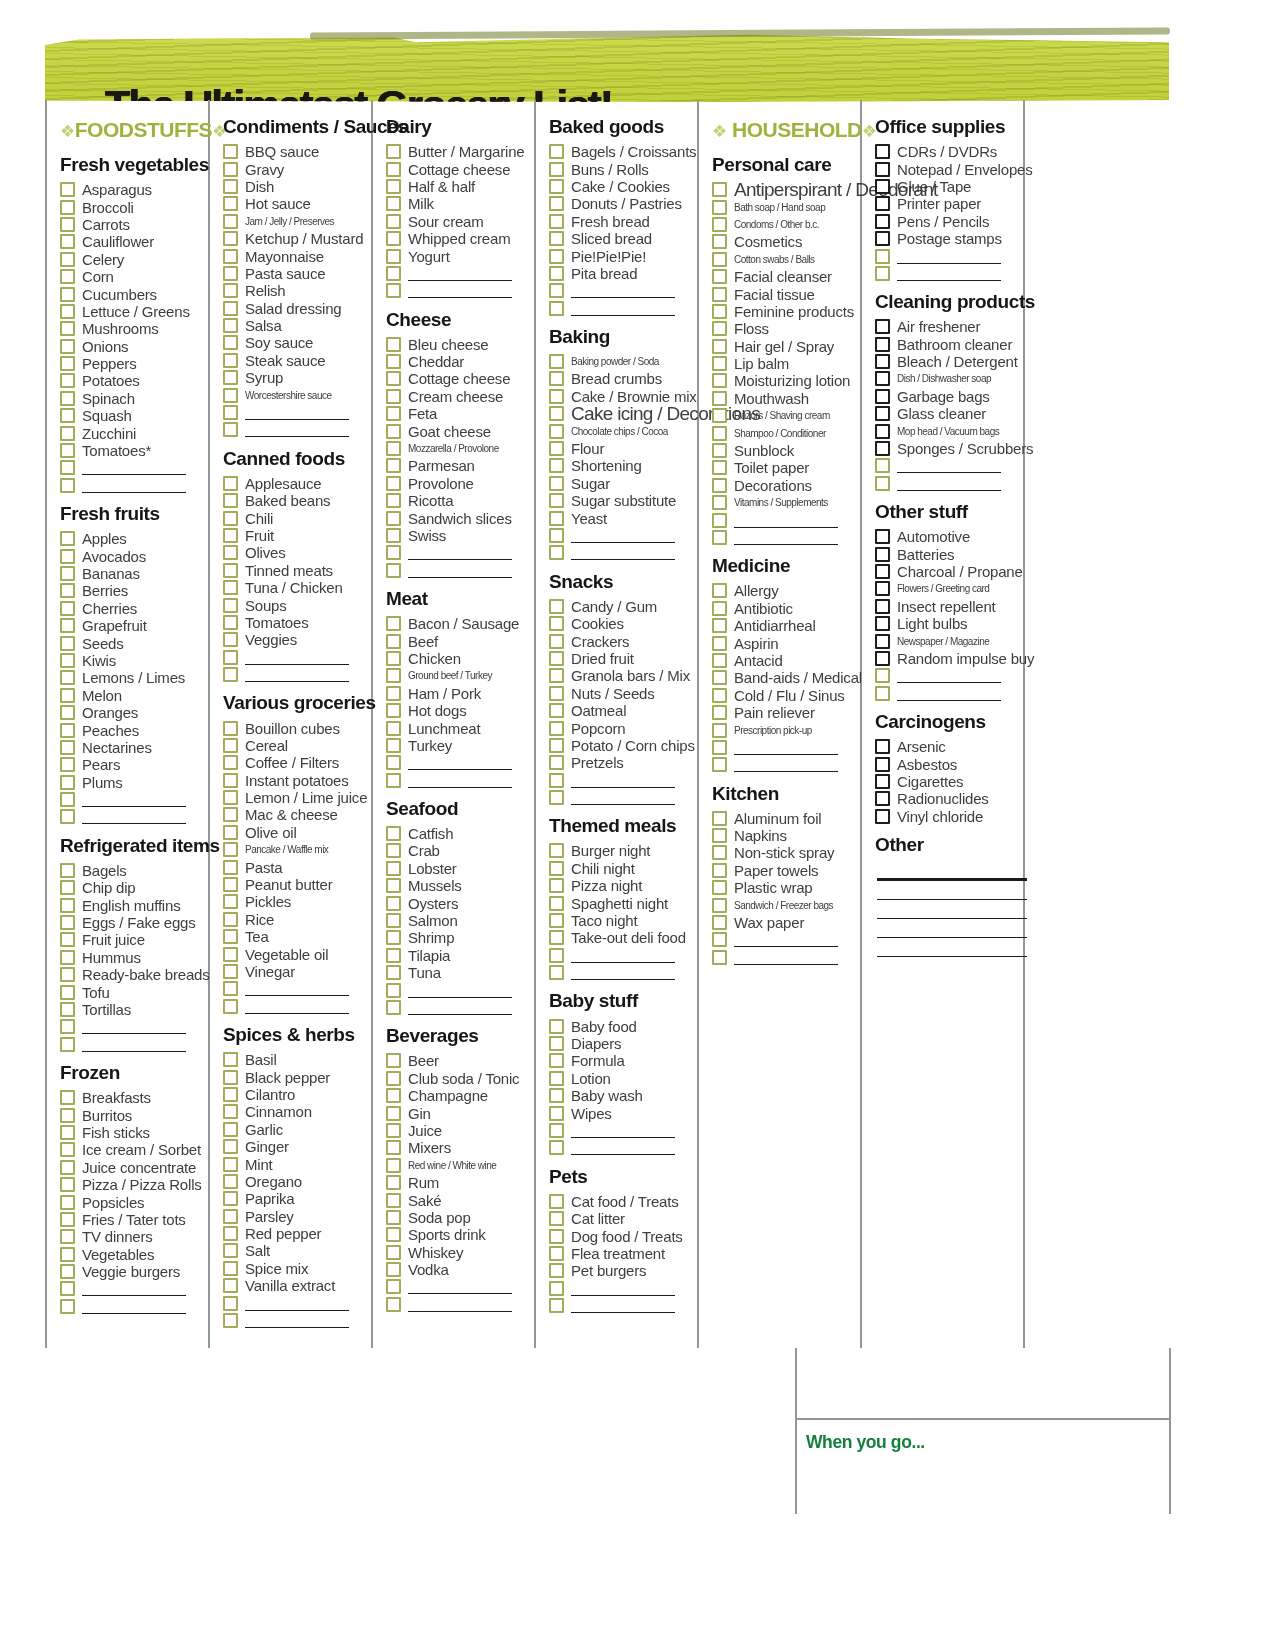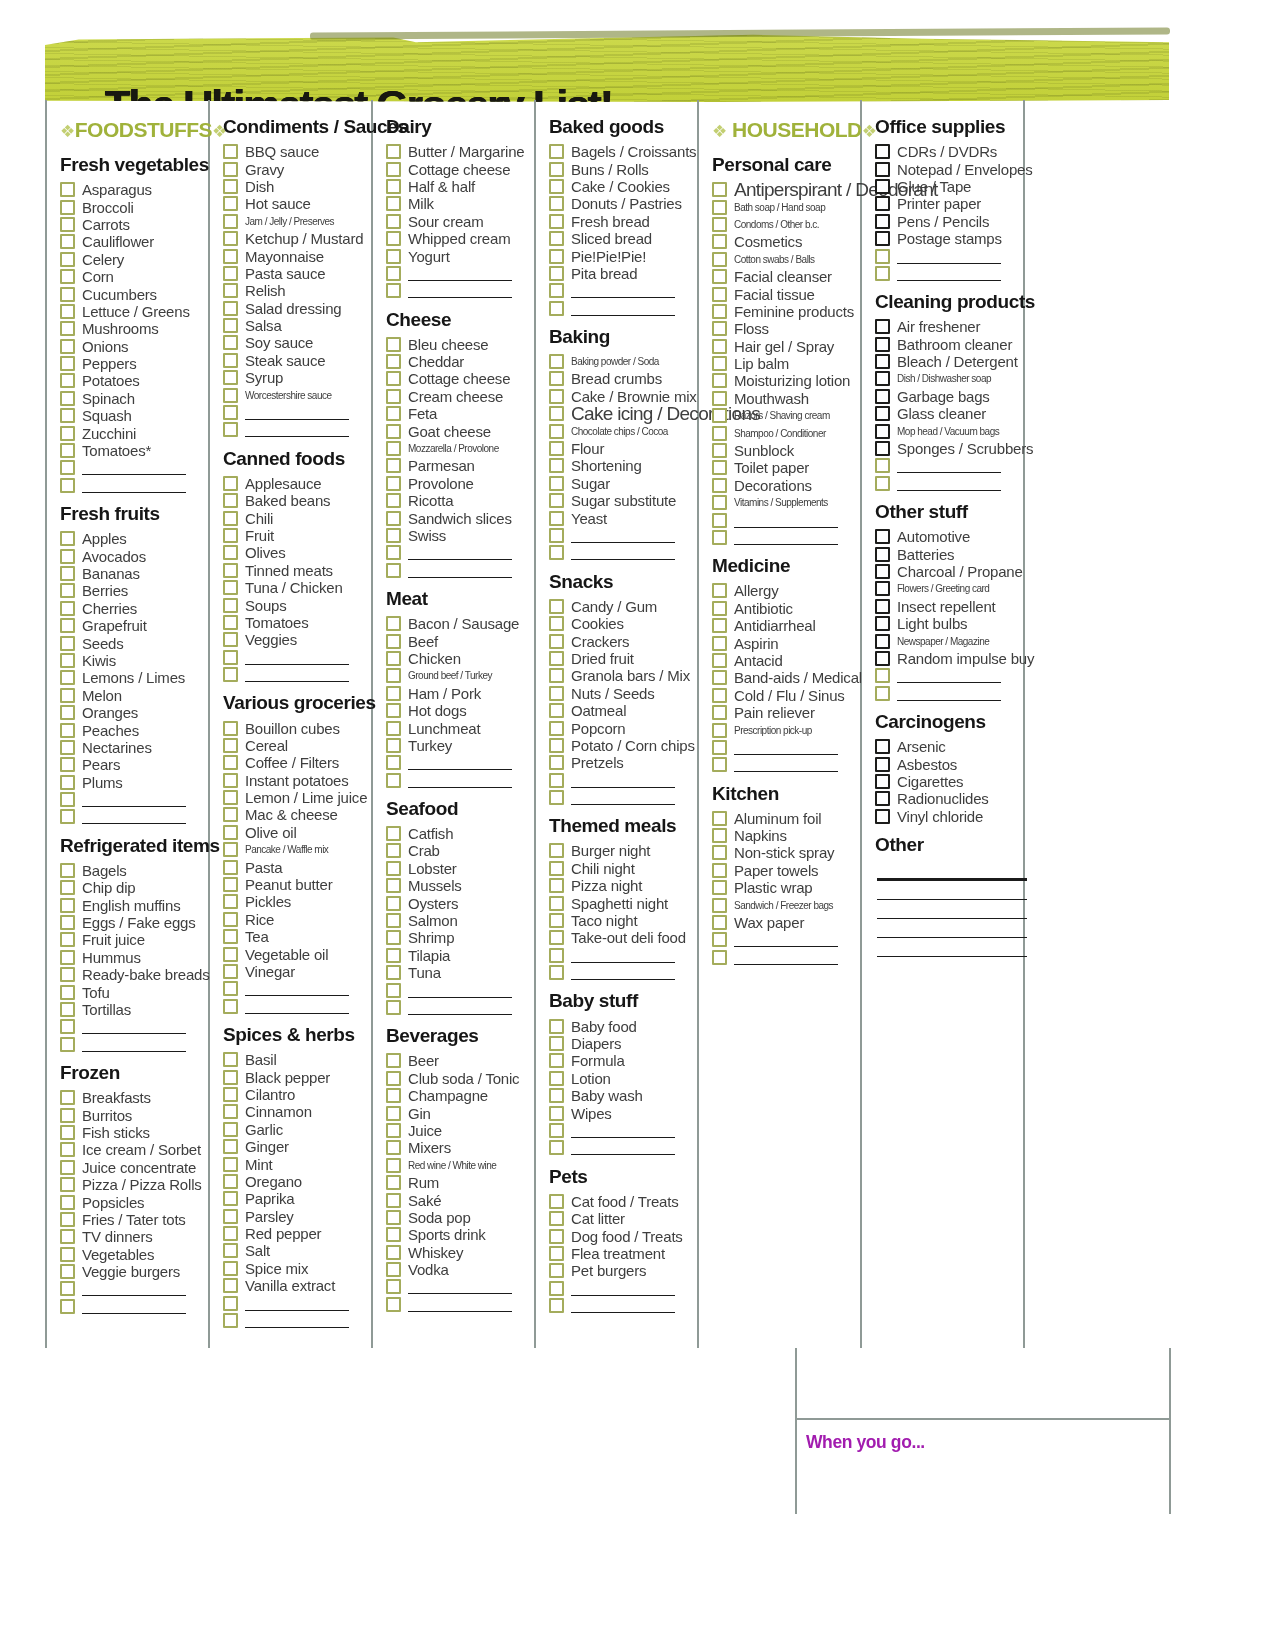--- a/index.html
+++ b/index.html
@@ -41,21 +41,21 @@
   .lbl.tight{font-size:10px;letter-spacing:-0.5px;}
   .lbl.tighter{font-size:19px;letter-spacing:-0.7px;}
   .writein{width:133px;height:12px;border-bottom:1.6px solid #1b1b1b;margin-top:2px;}
   .ruled{width:150px;border-bottom:1.6px solid #1b1b1b;margin:18px 0 0 2px;}
   .ruled.thick{border-bottom-width:3px;margin-top:22px;}
   
   .bottom{position:absolute;left:795px;top:1348px;width:376px;height:166px;display:flex;}
   .bcell{flex:1;position:relative;border-left:2px solid var(--rule);}
   .bcell:last-child{border-right:2px solid var(--rule);}
   .bcell::before{content:"";position:absolute;left:0;right:0;top:70px;border-top:2px solid var(--rule);}
-  .blabel{position:absolute;top:84px;left:9px;font-size:17.5px;font-weight:700;color:#a21caf;
+  .blabel{position:absolute;top:84px;left:9px;font-size:17.5px;font-weight:700;color:#15803d;
     letter-spacing:-0.4px;white-space:nowrap;}
 </style>
 </head>
 <body>
 
 <div class="page">
   <div class="banner">
     <div class="title">The Ultimatest Grocery List!</div>
   </div>
   <div class="banner-streak"></div>

